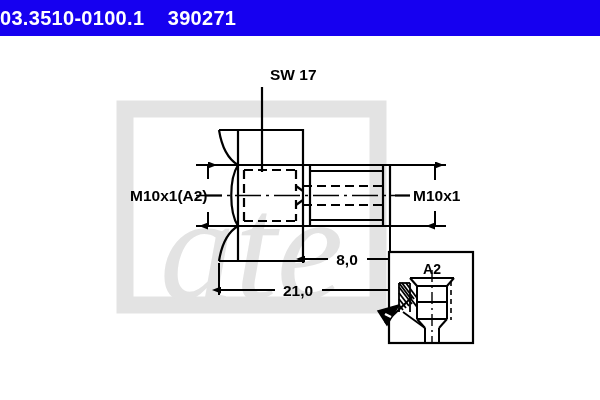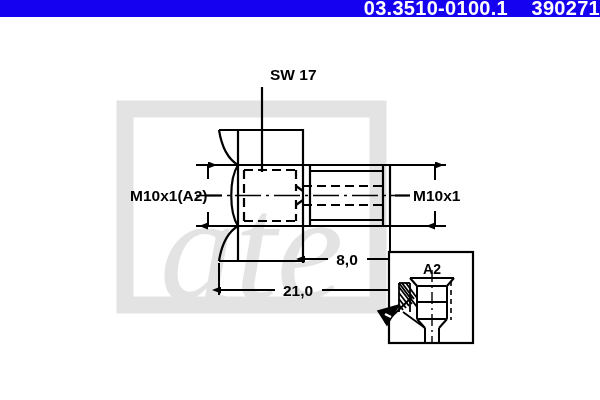--- a/index.html
+++ b/index.html
@@ -13,25 +13,25 @@
     height: 400px;
     background: #ffffff;
     font-family: "Liberation Sans", sans-serif;
     overflow: hidden;
   }
   #header-bar {
     position: absolute;
     left: 0;
     top: 0;
     width: 600px;
-    height: 17px;
+    height: 36px;
     background: #1600f0;
     display: flex;
     align-items: center;
-    justify-content: flex-end;
+    justify-content: flex-start;
   }
   #header-title {
     color: #ffffff;
     font-size: 20px;
     font-weight: bold;
     letter-spacing: 0.3px;
     white-space: pre;
     font-family: "Liberation Sans", sans-serif;
   }
   #drawing-area {

